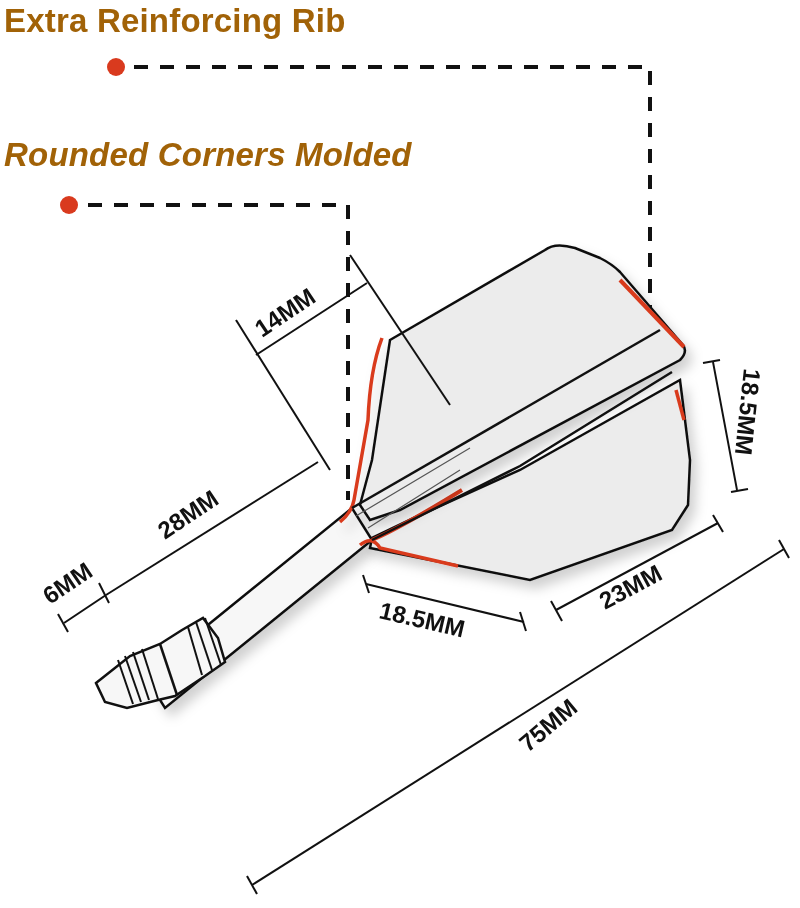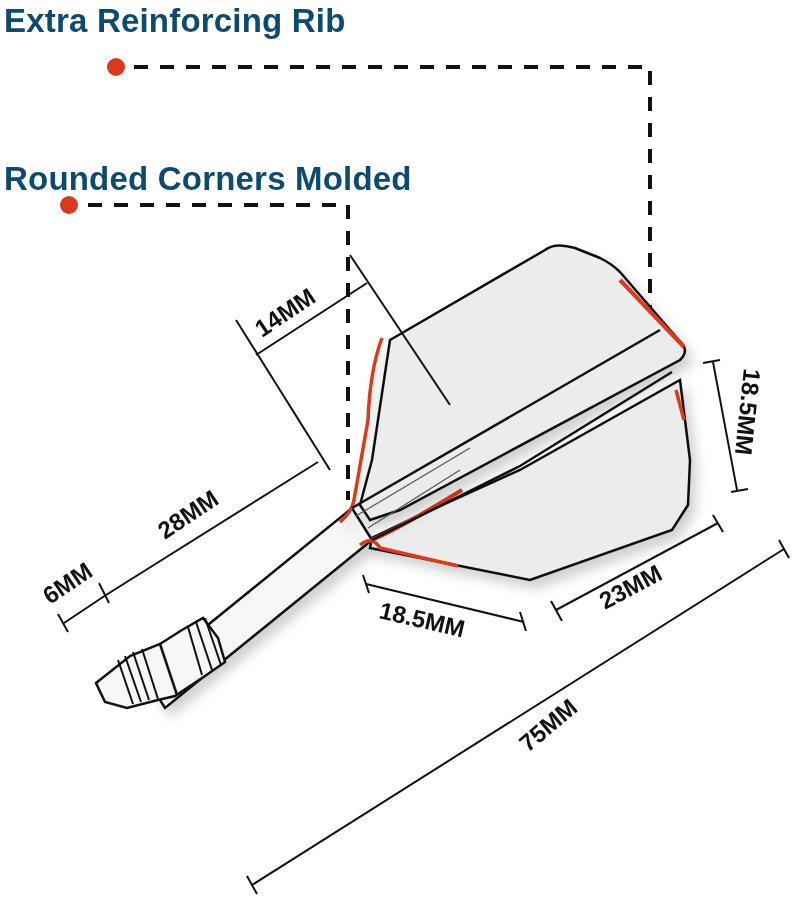--- a/index.html
+++ b/index.html
@@ -1,21 +1,21 @@
 <!DOCTYPE html>
 <html><head>
 <meta charset="utf-8">
 <style>
   html, body { margin: 0; padding: 0; background: #ffffff; }
   body { width: 800px; height: 908px; position: relative; overflow: hidden;
          font-family: "Liberation Sans", sans-serif; }
   .title { position: absolute; left: 4px; margin: 0; font-weight: 700;
-           font-size: 33px; color: #0c4a6e; letter-spacing: 0.2px; white-space: nowrap; }
+           font-size: 33px; color: #a16207; letter-spacing: 0.2px; white-space: nowrap; }
   #title-rib { top: 2px; }
-  #title-corners { top: 160px; }
+  #title-corners { top: 136px; font-style: italic; }
   svg { position: absolute; left: 0; top: 0; }
   .dim { font-family: "Liberation Sans", sans-serif; font-weight: 700; font-size: 24px; fill: #111; }
 </style>
 </head>
 <body>
 
 <h1 class="title" id="title-rib">Extra Reinforcing Rib</h1>
 <h1 class="title" id="title-corners">Rounded Corners Molded</h1>
 
 <svg width="800" height="908" viewBox="0 0 800 908">

